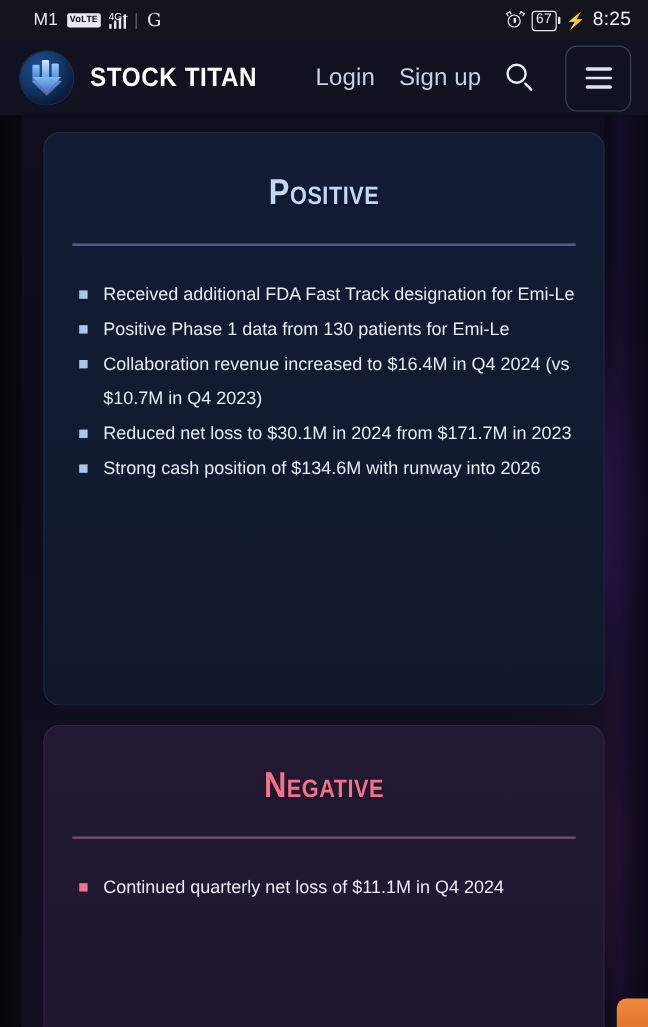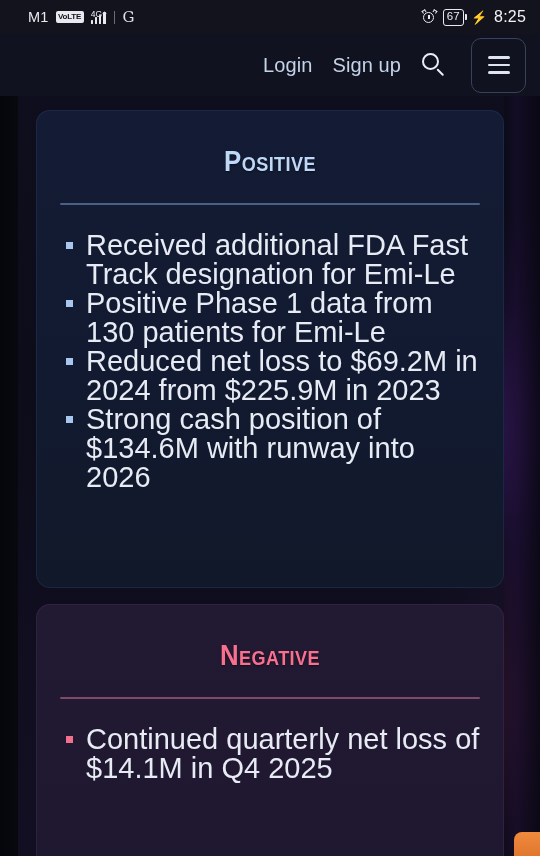--- a/index.html
+++ b/index.html
@@ -47,20 +47,21 @@
     z-index:40;
   }
   .sb-left { display:flex; align-items:center; gap:7px; margin-left:14px; }
   .sb-right { margin-left:auto; display:flex; align-items:center; gap:6px; }
   .sb-carrier { font-size:14.5px; letter-spacing:.2px; color:#e9eaf0; }
   .sb-volte {
     font-size:8px; font-weight:bold; line-height:1;
     background:#e9eaf0; color:#13131d;
     border-radius:2px; padding:2px 2.5px 2px 2.5px;
     letter-spacing:-.2px;
+    font-family:Liberation Mono, monospace;
   }
   .sb-net { position:relative; display:flex; align-items:flex-start; gap:2px; }
   .sb-net-label {
     font-size:8.5px; line-height:1; color:#e9eaf0;
     position:absolute; top:-1px; left:0; white-space:nowrap;
   }
   .bars { display:flex; align-items:flex-end; gap:1.5px; height:13px; padding-top:6px; }
   .bars i { display:block; width:2.6px; background:#e9eaf0; border-radius:.5px; }
   .bars i:nth-child(1){height:4px;} .bars i:nth-child(2){height:6.5px;}
   .bars i:nth-child(3){height:9px;} .bars i:nth-child(4){height:11.5px;}
@@ -179,21 +180,21 @@
   .card.positive .card-title { color:#bfd8f7; text-shadow:0 1px 2px rgba(0,0,0,.5); }
   .card.negative .card-title { color:#f9708f; text-shadow:0 1px 2px rgba(0,0,0,.5); }
   .divider { height:1.5px; margin-top:25px; border-radius:2px; }
   .card.positive .divider { background:#4b5f87; }
   .card.negative .divider { background:#7e4a66; }
 
   ul.bullets { list-style:none; margin-top:26px; }
   ul.bullets li {
     position:relative;
     padding-left:26px;
-    font-size:29px;
+    font-size:15px;
     line-height:29px;
     color:#e7ebf3;
     margin-bottom:0;
   }
   ul.bullets li::before {
     content:"";
     position:absolute; left:6px; top:11px;
     width:7px; height:7px;
   }
   .card.positive ul.bullets li::before { background:#a9c7ee; }
@@ -243,20 +244,31 @@
       <span class="sb-batt">
         <span class="sb-batt-body">67</span>
         <span class="sb-batt-tip"></span>
       </span>
       <span class="sb-bolt">⚡</span>
       <span class="sb-time">8:25</span>
     </div>
   </div>
 
   <div class="siteheader">
+    <div class="brand">
+      <span class="logo">
+        <span class="bar b1"></span>
+          <span class="bar b2"></span>
+          <span class="bar b3"></span>
+        <span class="chev"></span>
+          <span class="chev-red"></span>
+          <span class="chev-blue-front"></span>
+      </span>
+      <span class="brandname">STOCK TITAN</span>
+    </div>
     <div class="nav">
       <span class="navlink">Login</span>
       <span class="navlink">Sign up</span>
       <span class="search-icon">
         <span class="ring"></span>
           <span class="handle"></span>
       </span>
       <span class="menu-btn">
         <i></i>
         <i></i>
@@ -266,30 +278,31 @@
   </div>
 
   <div class="scroll">
 
     <div class="card positive">
       <div class="card-title">Positive</div>
       <div class="divider"></div>
       <ul class="bullets">
         <li>Received additional FDA Fast Track designation for Emi-Le</li>
         <li>Positive Phase 1 data from 130 patients for Emi-Le</li>
-        <li>Reduced net loss to $69.2M in 2024 from $225.9M in 2023</li>
+        <li>Collaboration revenue increased to $16.4M in Q4 2024 (vs $10.7M in Q4 2023)</li>
+        <li>Reduced net loss to $30.1M in 2024 from $171.7M in 2023</li>
         <li>Strong cash position of $134.6M with runway into 2026</li>
       </ul>
     </div>
 
     <div class="card negative">
       <div class="card-title">Negative</div>
       <div class="divider"></div>
       <ul class="bullets">
-        <li>Continued quarterly net loss of $14.1M in Q4 2025</li>
+        <li>Continued quarterly net loss of $11.1M in Q4 2024</li>
       </ul>
     </div>
 
   </div>
 
   <div class="fab"></div>
 
 </div>
 
 </body></html>

